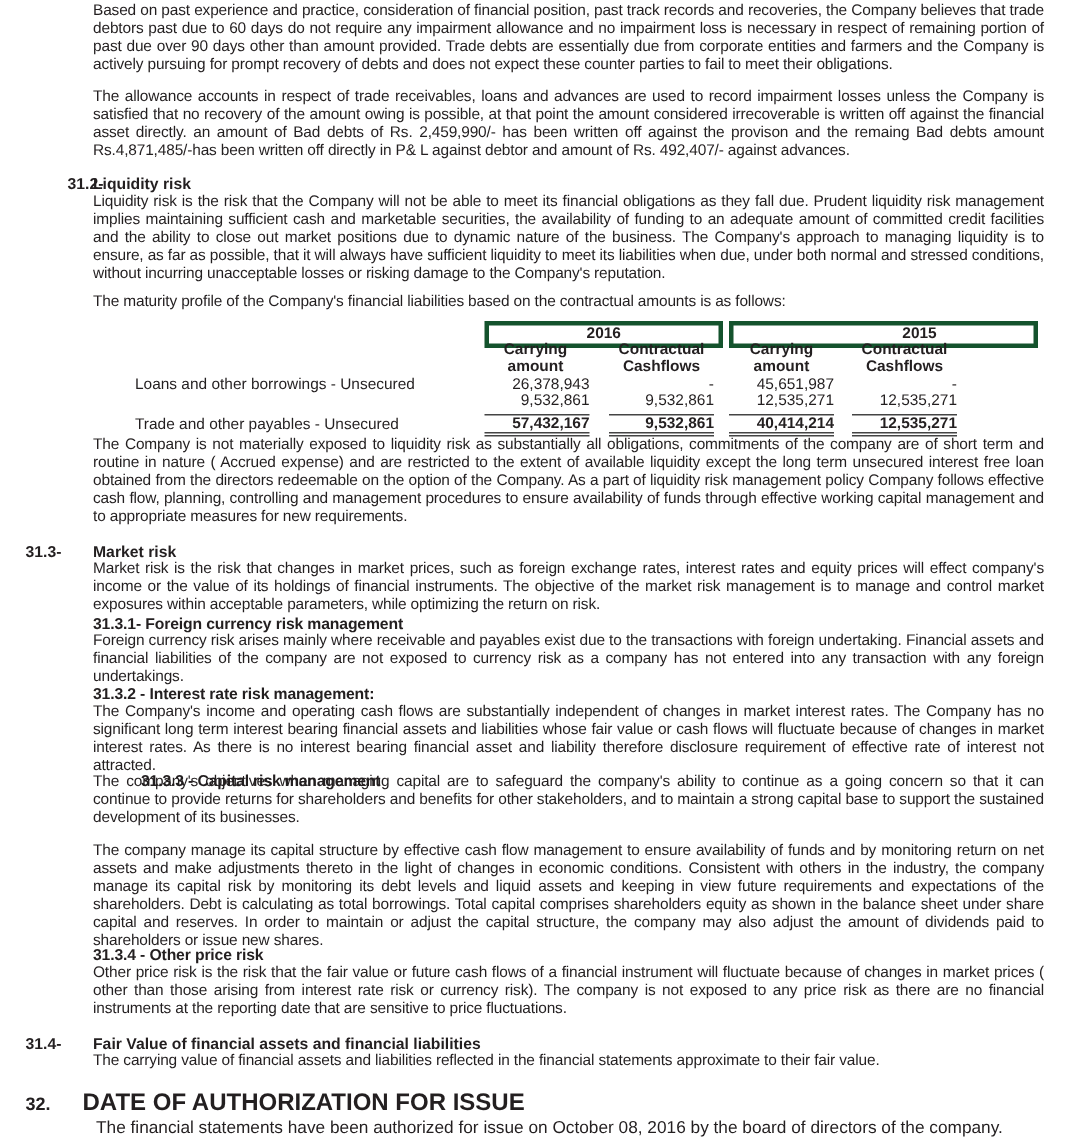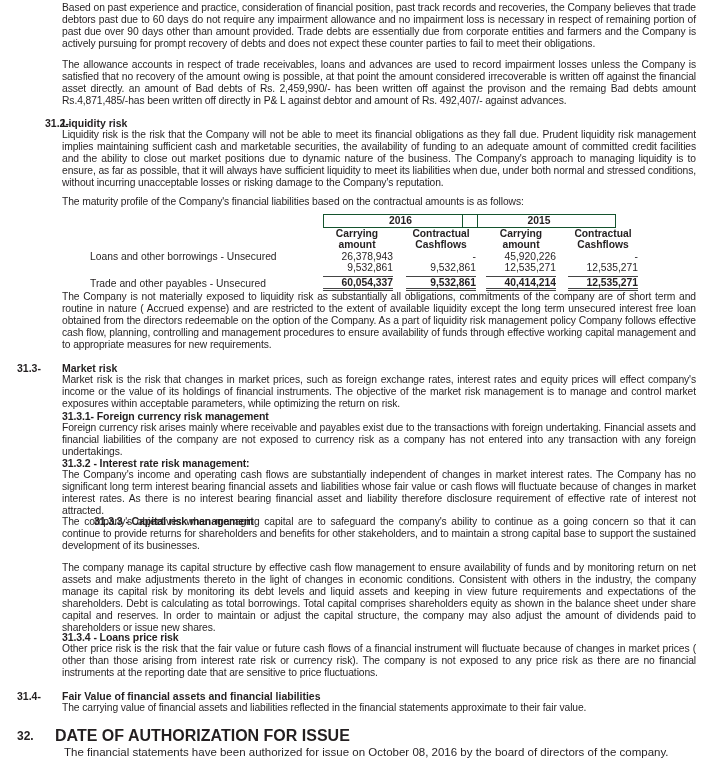--- a/index.html
+++ b/index.html
@@ -24,21 +24,21 @@
   }
   .big-head {
     position: absolute; left: 55px; font-weight: bold; font-size: 16px;
   }
   .big-para {
     position: absolute; left: 64px; font-size: 11.5px; line-height: 14px;
   }
   
   .tbl { position: absolute; left: 60px; top: 214px; width: 590px; height: 75px; font-size: 10.3px; line-height: 11px; }
   .yearbox {
-    position: absolute; top: 0; height: 12px; border: 1px solid #14532d;
+    position: absolute; top: 0; height: 12px; border: 3px solid #14532d;
     text-align: center; font-weight: bold; line-height: 12px;
   }
   .colhead {
     position: absolute; top: 14px; text-align: center; font-weight: bold;
     line-height: 11px; width: 70px;
   }
   .rowlabel { position: absolute; left: 30px; }
   .cell { position: absolute; text-align: right; width: 70px; }
   .tot { position: absolute; text-align: right; width: 70px; font-weight: bold; top: 62px; border-top: 1px solid #444; border-bottom: 3px double #444; padding: 0 0 0 0; }
 </style>
@@ -50,58 +50,58 @@
   <div class="para" style="top:2px;">Based on past experience and practice, consideration of financial position, past track records and recoveries, the Company believes that trade debtors past due to 60 days do not require any impairment allowance and no impairment loss is necessary in respect of remaining portion of past due over 90 days other than amount provided. Trade debts are essentially due from corporate entities and farmers and the Company is actively pursuing for prompt recovery of debts and does not expect these counter parties to fail to meet their obligations.</div>
   <div class="para" style="top:59px;">The allowance accounts in respect of trade receivables, loans and advances are used to record impairment losses unless the Company is satisfied that no recovery of the amount owing is possible, at that point the amount considered irrecoverable is written off against the financial asset directly. an amount of Bad debts of Rs. 2,459,990/- has been written off against the provison and the remaing Bad debts amount Rs.4,871,485/-has been written off directly in P&amp; L against debtor and amount of Rs. 492,407/- against advances.</div>
 
   <div class="num" style="top:117px;margin-left:28px;">31.2-</div>
   <div class="heading" style="top:117px;">Liquidity risk</div>
   <div class="para" style="top:129px;">Liquidity risk is the risk that the Company will not be able to meet its financial obligations as they fall due. Prudent liquidity risk management implies maintaining sufficient cash and marketable securities, the availability of funding to an adequate amount of committed credit facilities and the ability to close out market positions due to dynamic nature of the business. The Company's approach to managing liquidity is to ensure, as far as possible, that it will always have sufficient liquidity to meet its liabilities when due, under both normal and stressed conditions, without incurring unacceptable losses or risking damage to the Company's reputation.</div>
   <div class="para" style="top:196px;">The maturity profile of the Company's financial liabilities based on the contractual amounts is as follows:</div>
 
   <div class="tbl">
     <div class="yearbox" style="left:263px; width:153px;">2016</div>
-    <div class="yearbox" style="left:402px; width:152px;">2015</div>
+    <div class="yearbox" style="left:426px; width:152px;padding-left:48px;">2015</div>
 
     <div class="colhead" style="left:262px;"><span>Carrying</span><br><span>amount</span></div>
     <div class="colhead" style="left:346px;"><span>Contractual</span><br><span>Cashflows</span></div>
     <div class="colhead" style="left:426px;"><span>Carrying</span><br><span>amount</span></div>
     <div class="colhead" style="left:508px;"><span>Contractual</span><br><span>Cashflows</span></div>
 
     <div class="rowlabel" style="top:37px;">Loans and other borrowings - Unsecured</div>
     <div class="cell" style="top:37px; left:263px;">26,378,943</div>
     <div class="cell" style="top:37px; left:346px;">-</div>
-    <div class="cell" style="top:37px; left:426px;">45,920,226</div>
+    <div class="cell" style="top:37px; left:426px;">45,651,987</div>
     <div class="cell" style="top:37px; left:508px;">-</div>
 
     <div class="rowlabel" style="top:64px;">Trade and other payables - Unsecured</div>
     <div class="cell" style="top:48px; left:263px;">9,532,861</div>
     <div class="cell" style="top:48px; left:346px;">9,532,861</div>
     <div class="cell" style="top:48px; left:426px;">12,535,271</div>
     <div class="cell" style="top:48px; left:508px;">12,535,271</div>
 
-    <div class="tot" style="left:263px;">60,054,337</div>
+    <div class="tot" style="left:263px;">57,432,167</div>
     <div class="tot" style="left:346px;">9,532,861</div>
     <div class="tot" style="left:426px;">40,414,214</div>
     <div class="tot" style="left:508px;">12,535,271</div>
   </div>
 
   <div class="para" style="top:291px;">The Company is not materially exposed to liquidity risk as substantially all obligations, commitments of the company are of short term and routine in nature ( Accrued expense) and are restricted to the extent of available liquidity except the long term unsecured interest free loan obtained from the directors redeemable on the option of the Company. As a part of liquidity risk management policy Company follows effective cash flow, planning, controlling and management procedures to ensure availability of funds through effective working capital management and to appropriate measures for new requirements.</div>
 
   <div class="num" style="top:362px;">31.3-</div>
   <div class="heading" style="top:362px;">Market risk</div>
   <div class="para" style="top:374px;">Market risk is the risk that changes in market prices, such as foreign exchange rates, interest rates and equity prices will effect company's income or the value of its holdings of financial instruments. The objective of the market risk management is to manage and control market exposures within acceptable parameters, while optimizing the return on risk.</div>
   <div class="para subhead" style="top:410px;">31.3.1- Foreign currency risk management</div>
   <div class="para" style="top:422px;">Foreign currency risk arises mainly where receivable and payables exist due to the transactions with foreign undertaking. Financial assets and financial liabilities of the company are not exposed to currency risk  as a company  has not entered into any transaction with any foreign undertakings.</div>
   <div class="para subhead" style="top:457px;">31.3.2 - Interest rate risk management:</div>
   <div class="para" style="top:469px;">The Company's income and operating cash flows are substantially independent of changes in market interest rates. The Company has no significant long term interest bearing financial assets and liabilities whose fair value or cash flows will fluctuate because of changes in market interest rates. As there is no interest bearing financial asset and liability therefore disclosure requirement of effective rate of interest not attracted.</div>
   <div class="para subhead" style="top:515px;margin-left:32px;">31.3.3 - Capital risk management</div>
   <div class="para" style="top:516px;">The company's objectives when managing capital are to safeguard the company's ability to continue as a going concern so that it can continue to provide returns for shareholders and benefits for other stakeholders, and to maintain a strong capital base to support the sustained development of its businesses.</div>
   <div class="para" style="top:562px;">The company manage its capital structure by effective cash flow management to ensure availability of funds and by monitoring return on net assets and make adjustments thereto in the light of changes in economic conditions. Consistent with others in the industry, the company manage its capital risk by monitoring its debt levels and liquid assets and keeping in view future requirements and expectations of the shareholders. Debt is calculating as total borrowings. Total capital comprises shareholders equity as shown in the balance sheet under share capital and reserves. In order to maintain or adjust the capital structure, the company may also adjust the amount of dividends paid to shareholders or issue new shares.</div>
-  <div class="para subhead" style="top:631px;">31.3.4 - Loans price risk</div>
+  <div class="para subhead" style="top:631px;">31.3.4 - Other price risk</div>
   <div class="para" style="top:643px;">Other price risk is the risk that the fair value or future cash flows of a financial instrument will fluctuate because of changes in market prices ( other than those arising from interest rate risk or currency risk). The company is not exposed to any price risk as there are no financial instruments at the reporting date that are sensitive to price fluctuations.</div>
 
   <div class="num" style="top:690px;">31.4-</div>
   <div class="heading" style="top:690px;">Fair Value of financial assets and financial liabilities</div>
   <div class="para" style="top:702px;">The carrying value of financial assets and liabilities reflected in the financial statements approximate to their fair value.</div>
 
   <div class="big-num" style="top:730px;">32.</div>
   <div class="big-head" style="top:730px;">DATE OF AUTHORIZATION FOR ISSUE</div>
   <div class="big-para" style="top:745px;">The financial statements have been authorized for issue on October 08, 2016  by the board of directors of the company.</div>
 

